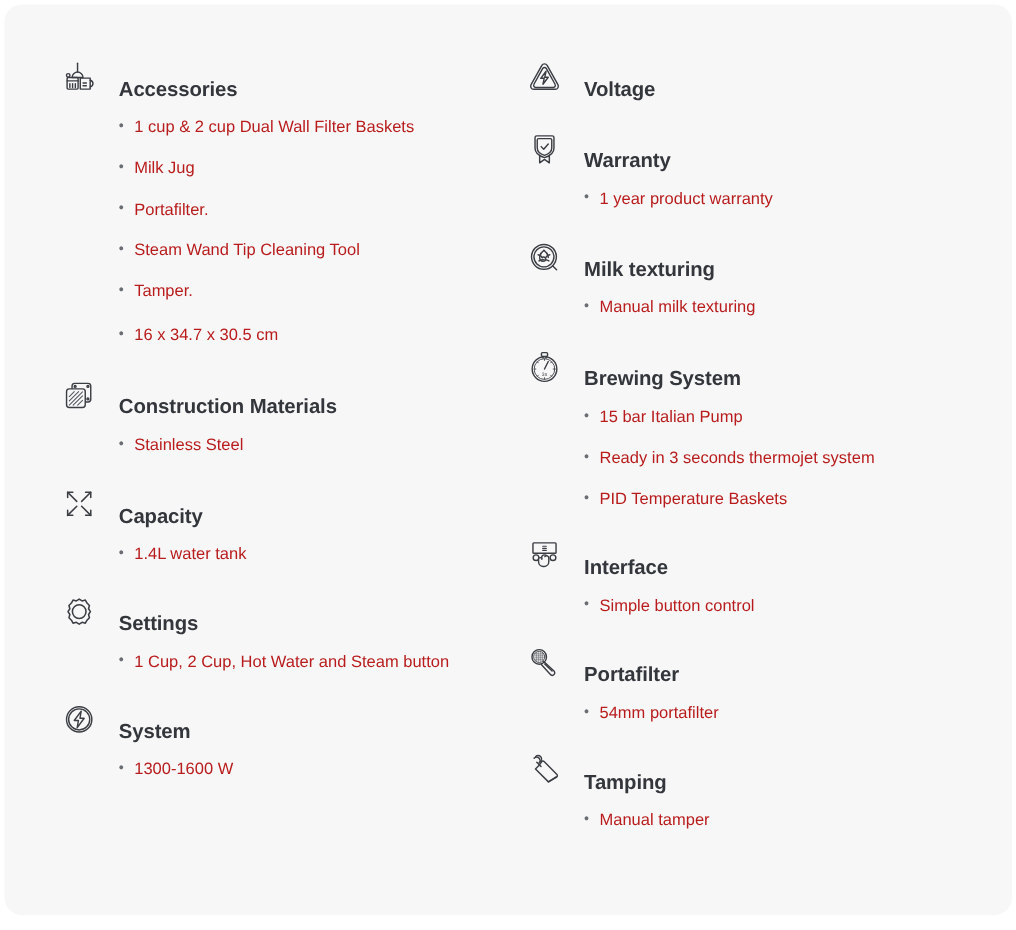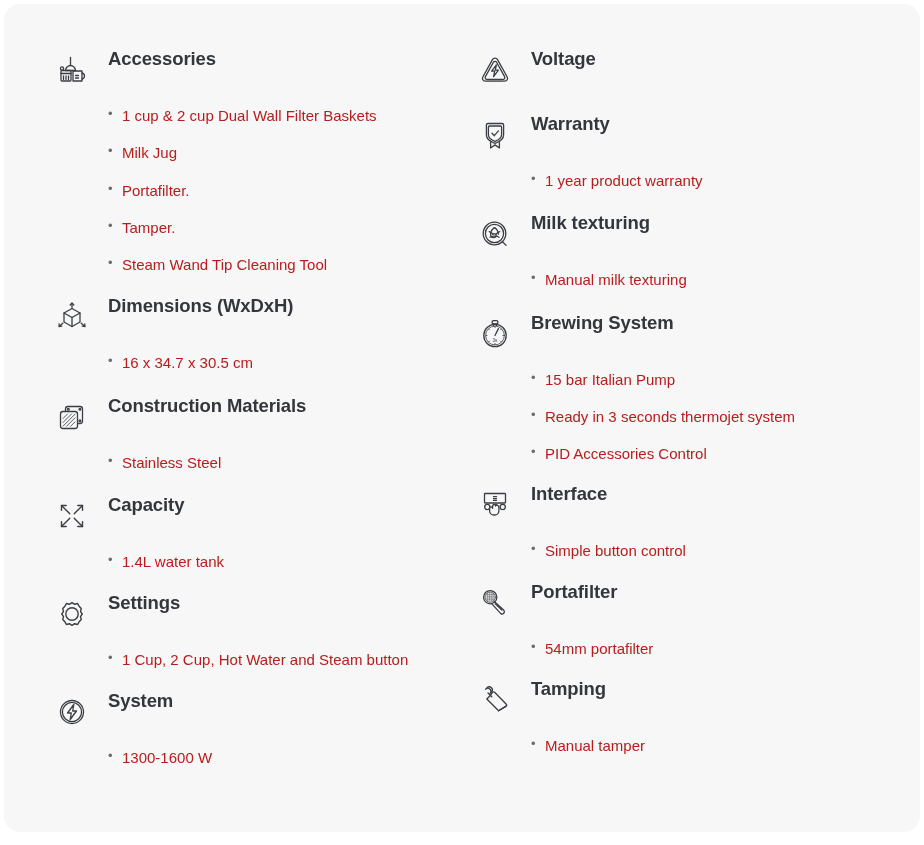--- a/index.html
+++ b/index.html
@@ -32,21 +32,21 @@
   .col {
     box-sizing: border-box;
   }
   .col-left  { width: 455px; padding-left: 46px; }
   .col-right { width: 461px; padding-left: 14px; }
 
   .spec-group { margin-bottom: 6px; }
 
   .spec-head {
     display: flex;
-    align-items: flex-start;
+    align-items: flex-end;
     gap: 14px;
     min-height: 44px;
   }
   .spec-icon {
     width: 44px;
     height: 44px;
     flex: 0 0 44px;
     display: flex;
     align-items: center;
     justify-content: center;
@@ -103,42 +103,26 @@
               <path d="M30 23 q2.5 .6 2.5 3 q0 2.4 -2.5 3"></path>
               <path d="M23.5 25.5 h3 M23.5 28 h3"></path>
             </svg>
           </span>
           <span class="spec-title">Accessories</span>
         </div>
         <ul class="spec-items">
           <li class="spec-item">1 cup &amp; 2 cup Dual Wall Filter Baskets</li>
           <li class="spec-item">Milk Jug</li>
           <li class="spec-item">Portafilter.</li>
+          <li class="spec-item">Steam Wand Tip Cleaning Tool</li>
           <li class="spec-item">Tamper.</li>
-          <li class="spec-item">Steam Wand Tip Cleaning Tool</li>
         </ul>
       </div>
 
       <div class="spec-group" style="margin-top:20px;">
-        <div class="spec-head">
-          <span class="spec-icon">
-            <svg width="40" height="40" viewBox="0 0 40 40" fill="none" stroke="#3b3e43" stroke-width="1.3" stroke-linecap="round" stroke-linejoin="round">
-              <path d="M20 11.5 L28 16 L28 25 L20 29.5 L12 25 L12 16 Z"></path>
-              <path d="M12 16 L20 20.5 L28 16"></path>
-              <path d="M20 20.5 L20 29.5"></path>
-              <path d="M20 10.5 L20 6.5" stroke-dasharray="0"></path>
-              <path d="M18.2 8 L20 6 L21.8 8"></path>
-              <path d="M10.8 26.2 L7.5 29.2"></path>
-              <path d="M7.2 26.8 L7 29.5 L9.7 29.2"></path>
-              <path d="M29.2 26.2 L32.5 29.2"></path>
-              <path d="M32.7 26.8 L33 29.5 L30.3 29.2"></path>
-            </svg>
-          </span>
-          <span class="spec-title">Dimensions (WxDxH)</span>
-        </div>
         <ul class="spec-items">
           <li class="spec-item">16 x 34.7 x 30.5 cm</li>
         </ul>
       </div>
 
       <div class="spec-group" style="margin-top:21px;">
         <div class="spec-head">
           <span class="spec-icon">
             <svg width="40" height="40" viewBox="0 0 40 40" fill="none" stroke="#3b3e43" stroke-width="1.3" stroke-linecap="round" stroke-linejoin="round">
               <rect x="13.5" y="9.5" width="17" height="17" rx="2.5"></rect>
@@ -290,21 +274,21 @@
                   <path d="M13.6 15.1 L14.4 15.9"></path>
               </g>
               <text x="20" y="27.6" font-family="Liberation Sans, sans-serif" font-size="4.6" fill="#3b3e43" stroke="none" text-anchor="middle">3s</text>
             </svg>
           </span>
           <span class="spec-title">Brewing System</span>
         </div>
         <ul class="spec-items">
           <li class="spec-item">15 bar Italian Pump</li>
           <li class="spec-item">Ready in 3 seconds thermojet system</li>
-          <li class="spec-item">PID Accessories Control</li>
+          <li class="spec-item">PID Temperature Baskets</li>
         </ul>
       </div>
 
       <div class="spec-group" style="margin-top:19px;">
         <div class="spec-head">
           <span class="spec-icon">
             <svg width="40" height="40" viewBox="0 0 40 40" fill="none" stroke="#3b3e43" stroke-width="1.3" stroke-linecap="round" stroke-linejoin="round">
               <rect x="9.5" y="8.5" width="21" height="9.5" rx="0.8"></rect>
               <g stroke-width="1.1">
                 <path d="M18.4 11.6 L21.6 11.6"></path>

